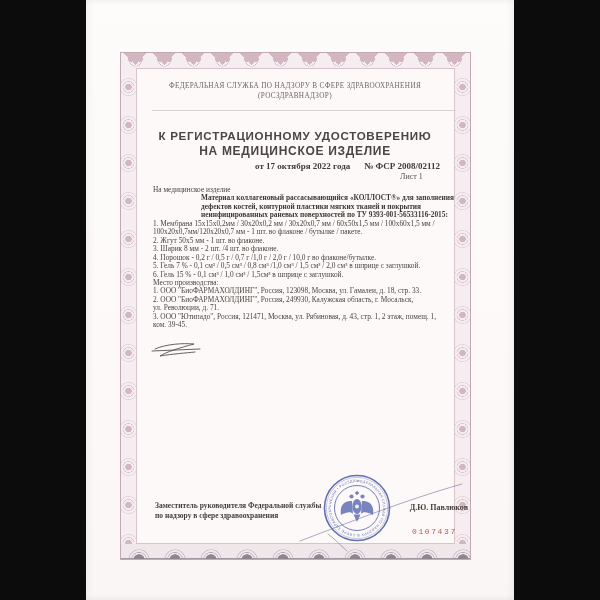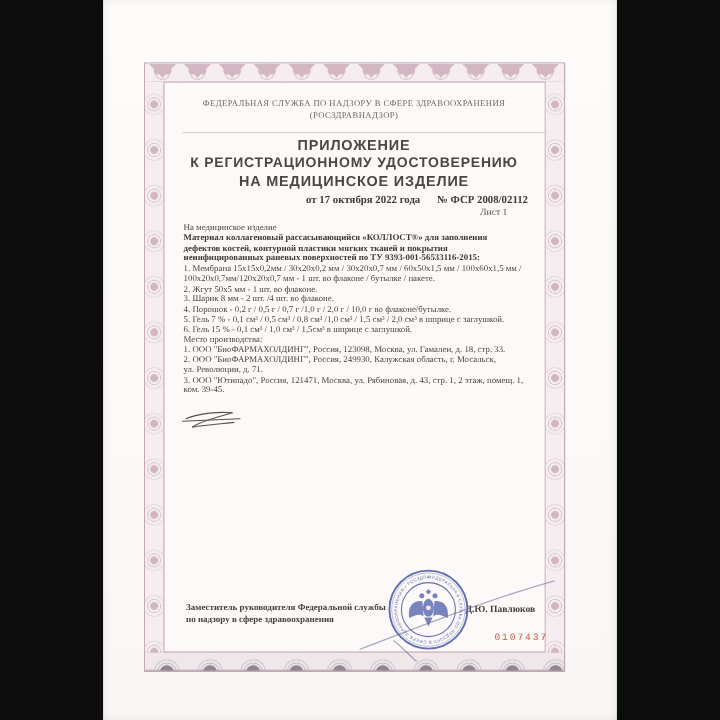--- a/index.html
+++ b/index.html
@@ -42,23 +42,23 @@
   .abs{position:absolute;}
   .agency{left:130px;width:330px;text-align:center;font-size:7.2px;letter-spacing:.35px;color:#6e6561;}
   #divider{left:152px;top:110px;width:304px;border-top:1px solid #dad3cf;height:0;}
   .title{left:130px;width:330px;text-align:center;font-family:"Liberation Sans",sans-serif;
          font-weight:bold;font-size:12px;letter-spacing:.7px;color:#4b4543;}
   #date-row{left:140px;top:161px;width:300px;text-align:right;font-weight:bold;font-size:9px;color:#403b39;}
   #date-row .gap{display:inline-block;width:14px;}
   #sheet{left:400px;top:172px;width:55px;font-size:8px;color:#55504d;}
   #body-block{left:153px;top:186px;width:312px;font-size:7.35px;line-height:8.45px;color:#48433f;}
   #body-block div{white-space:nowrap;}
-  #body-block .b{font-weight:bold;color:#3e3936;}
+  #body-block .b{font-weight:bold;color:#3e3936;margin-left:48px;}
   .footer-title{left:155px;width:250px;font-weight:bold;font-size:7.5px;color:#44403d;}
-  #signer-name{left:376px;top:503px;width:70px;text-align:right;font-weight:bold;font-size:8px;color:#44403d;}
+  #signer-name{left:398px;top:503px;width:70px;text-align:right;font-weight:bold;font-size:8px;color:#44403d;}
   #serial{left:412px;top:527px;font-family:"Liberation Mono",monospace;font-size:8px;
           letter-spacing:1.6px;color:#c4574e;}
   svg{display:block;}
 </style>
 </head>
 <body>
 
 <div id="screen">
 
   <div id="bar-left" class="black-bar"></div>
@@ -70,21 +70,20 @@
     <div class="band band-top"></div>
     <div class="band band-bottom"></div>
     <div class="band band-left"></div>
     <div class="band band-right"></div>
     <div class="inner-line"></div>
   </div>
 
   <div class="abs agency" style="top:82px">ФЕДЕРАЛЬНАЯ СЛУЖБА ПО НАДЗОРУ В СФЕРЕ ЗДРАВООХРАНЕНИЯ</div>
   <div class="abs agency" style="top:92px">(РОСЗДРАВНАДЗОР)</div>
   <div class="abs" id="divider"></div>
-  <div class="abs title" style="top:114px">ПРИЛОЖЕНИЕ</div>
   <div class="abs title" style="top:129px;font-size:11.6px">К РЕГИСТРАЦИОННОМУ УДОСТОВЕРЕНИЮ</div>
   <div class="abs title" style="top:144px">НА МЕДИЦИНСКОЕ ИЗДЕЛИЕ</div>
   <div class="abs" id="date-row">
     <span>от 17 октября 2022 года</span><span class="gap"></span><span>№ ФСР 2008/02112</span>
   </div>
   <div class="abs" id="sheet">Лист 1</div>
 
   <div class="abs" id="body-block">
     <div>На медицинское изделие</div>
     <div class="b">Материал коллагеновый рассасывающийся «КОЛЛОСТ®» для заполнения</div>

